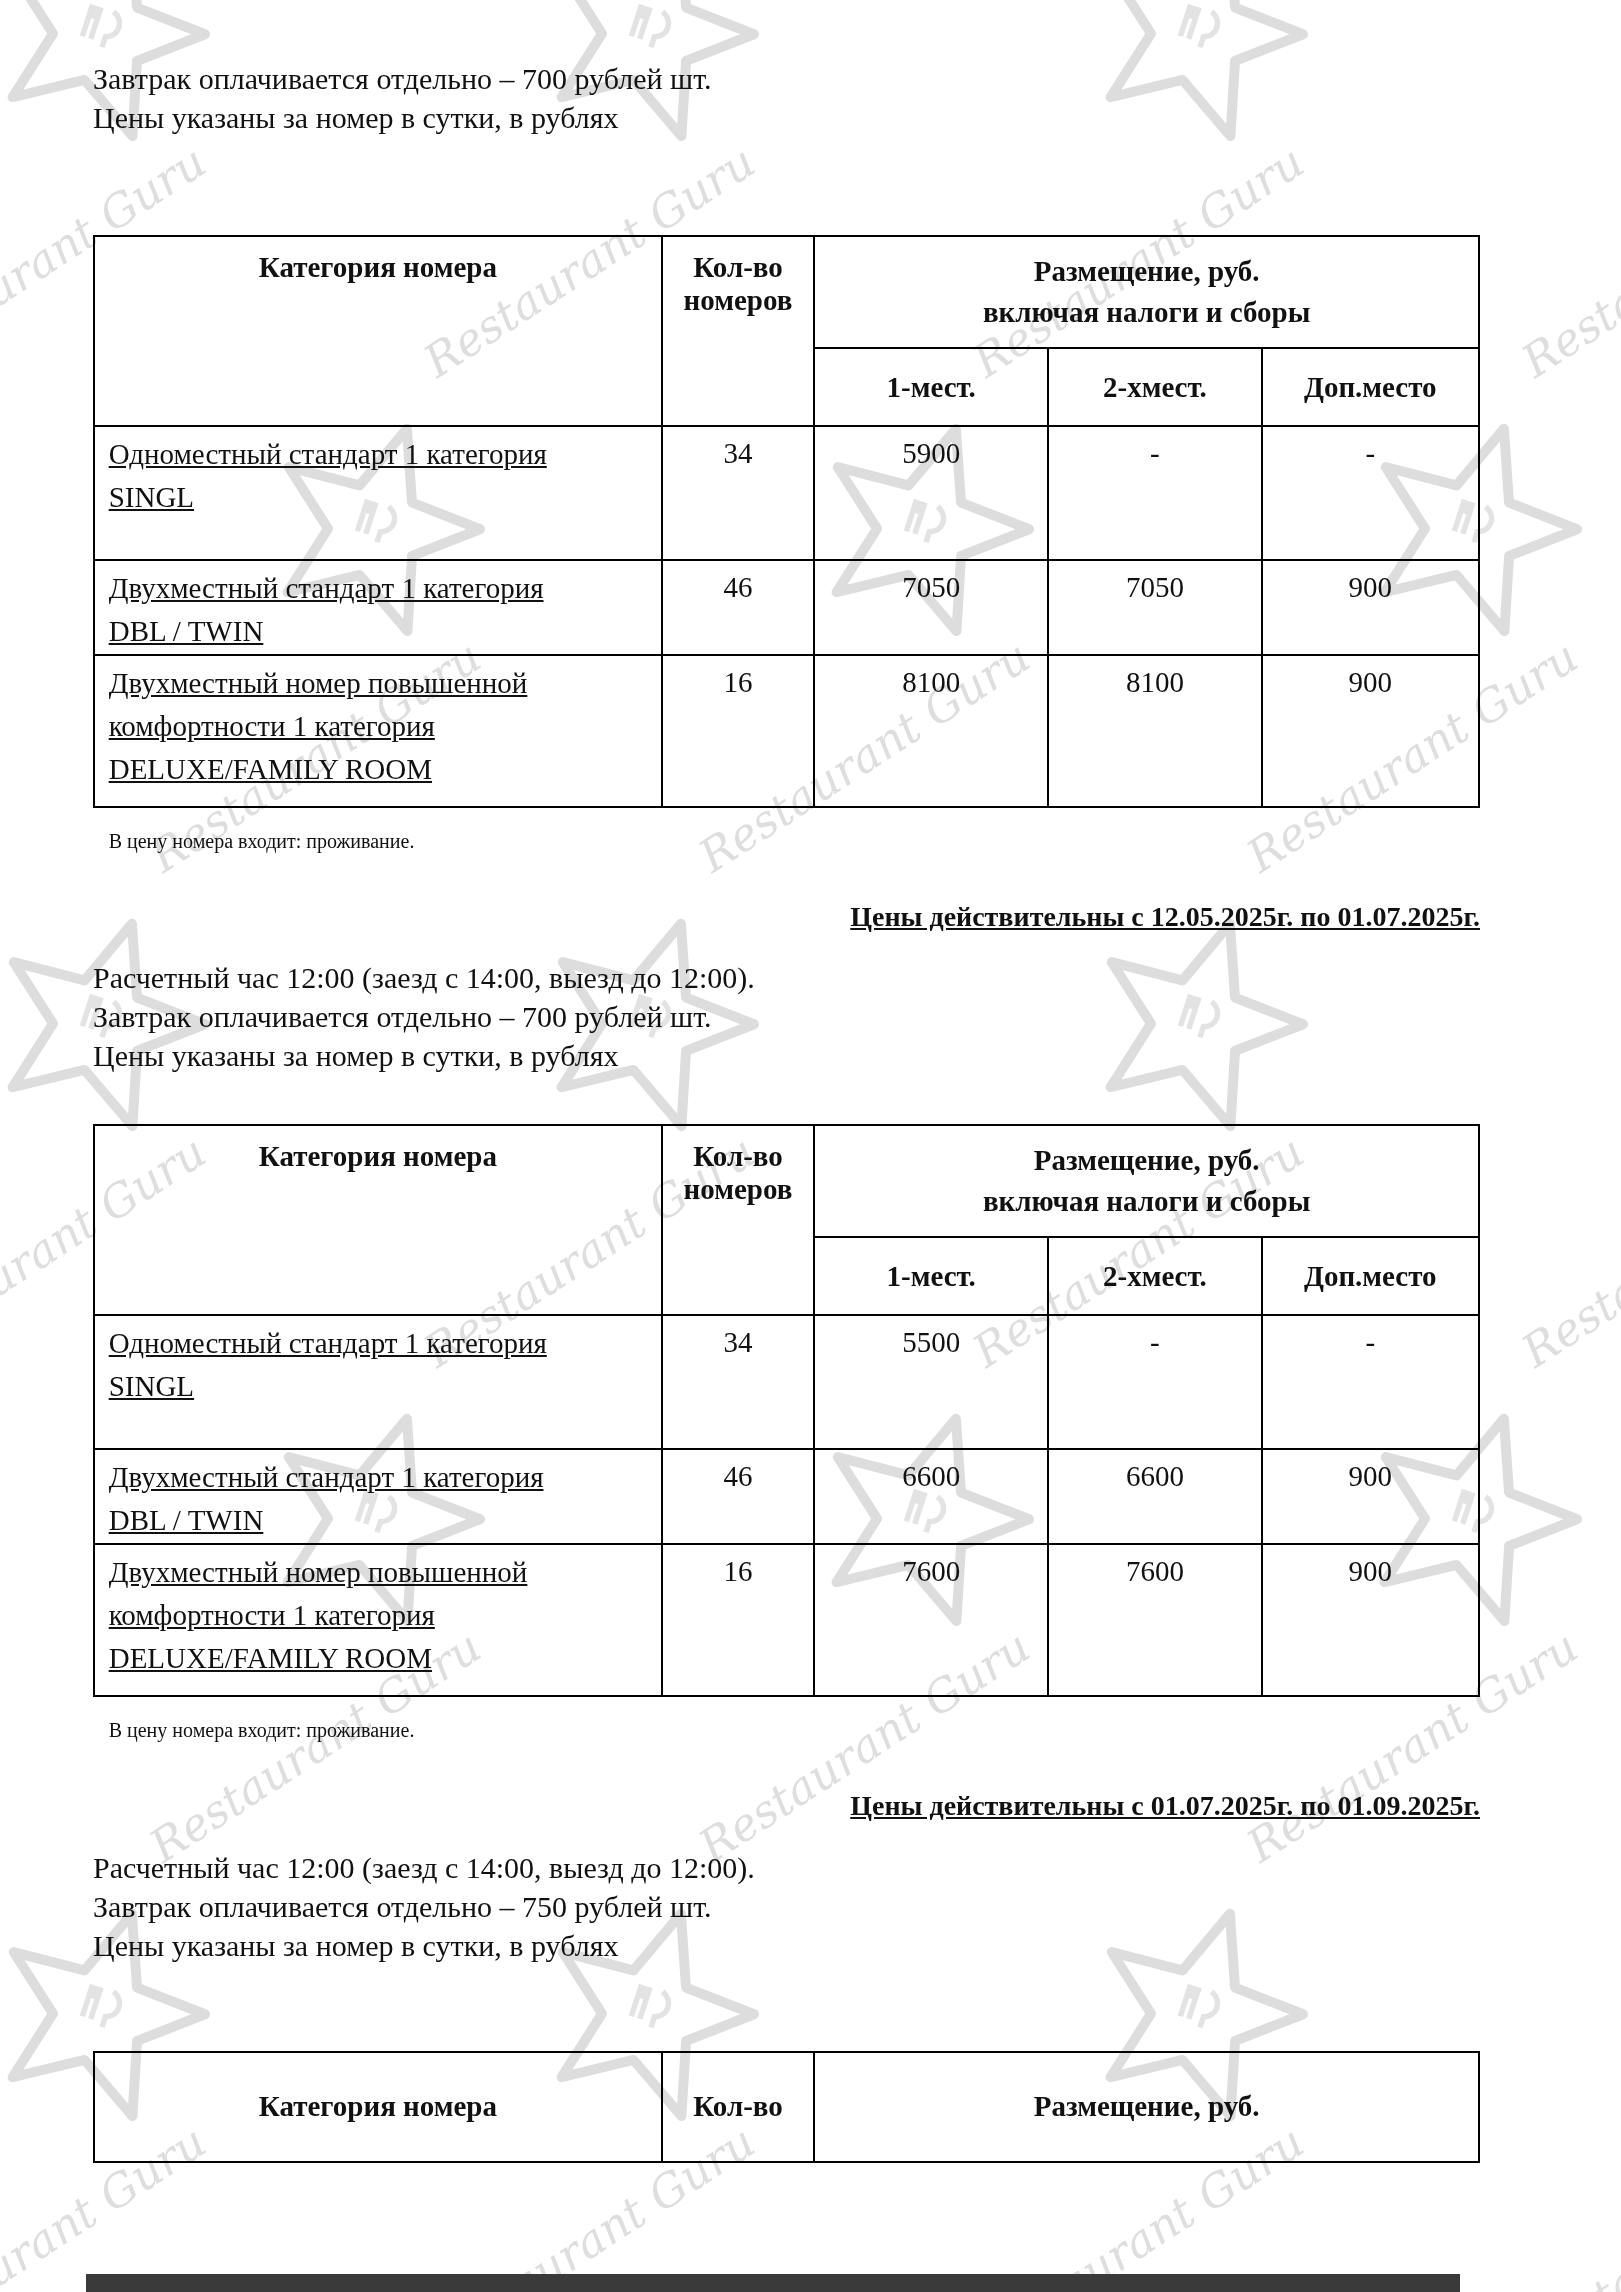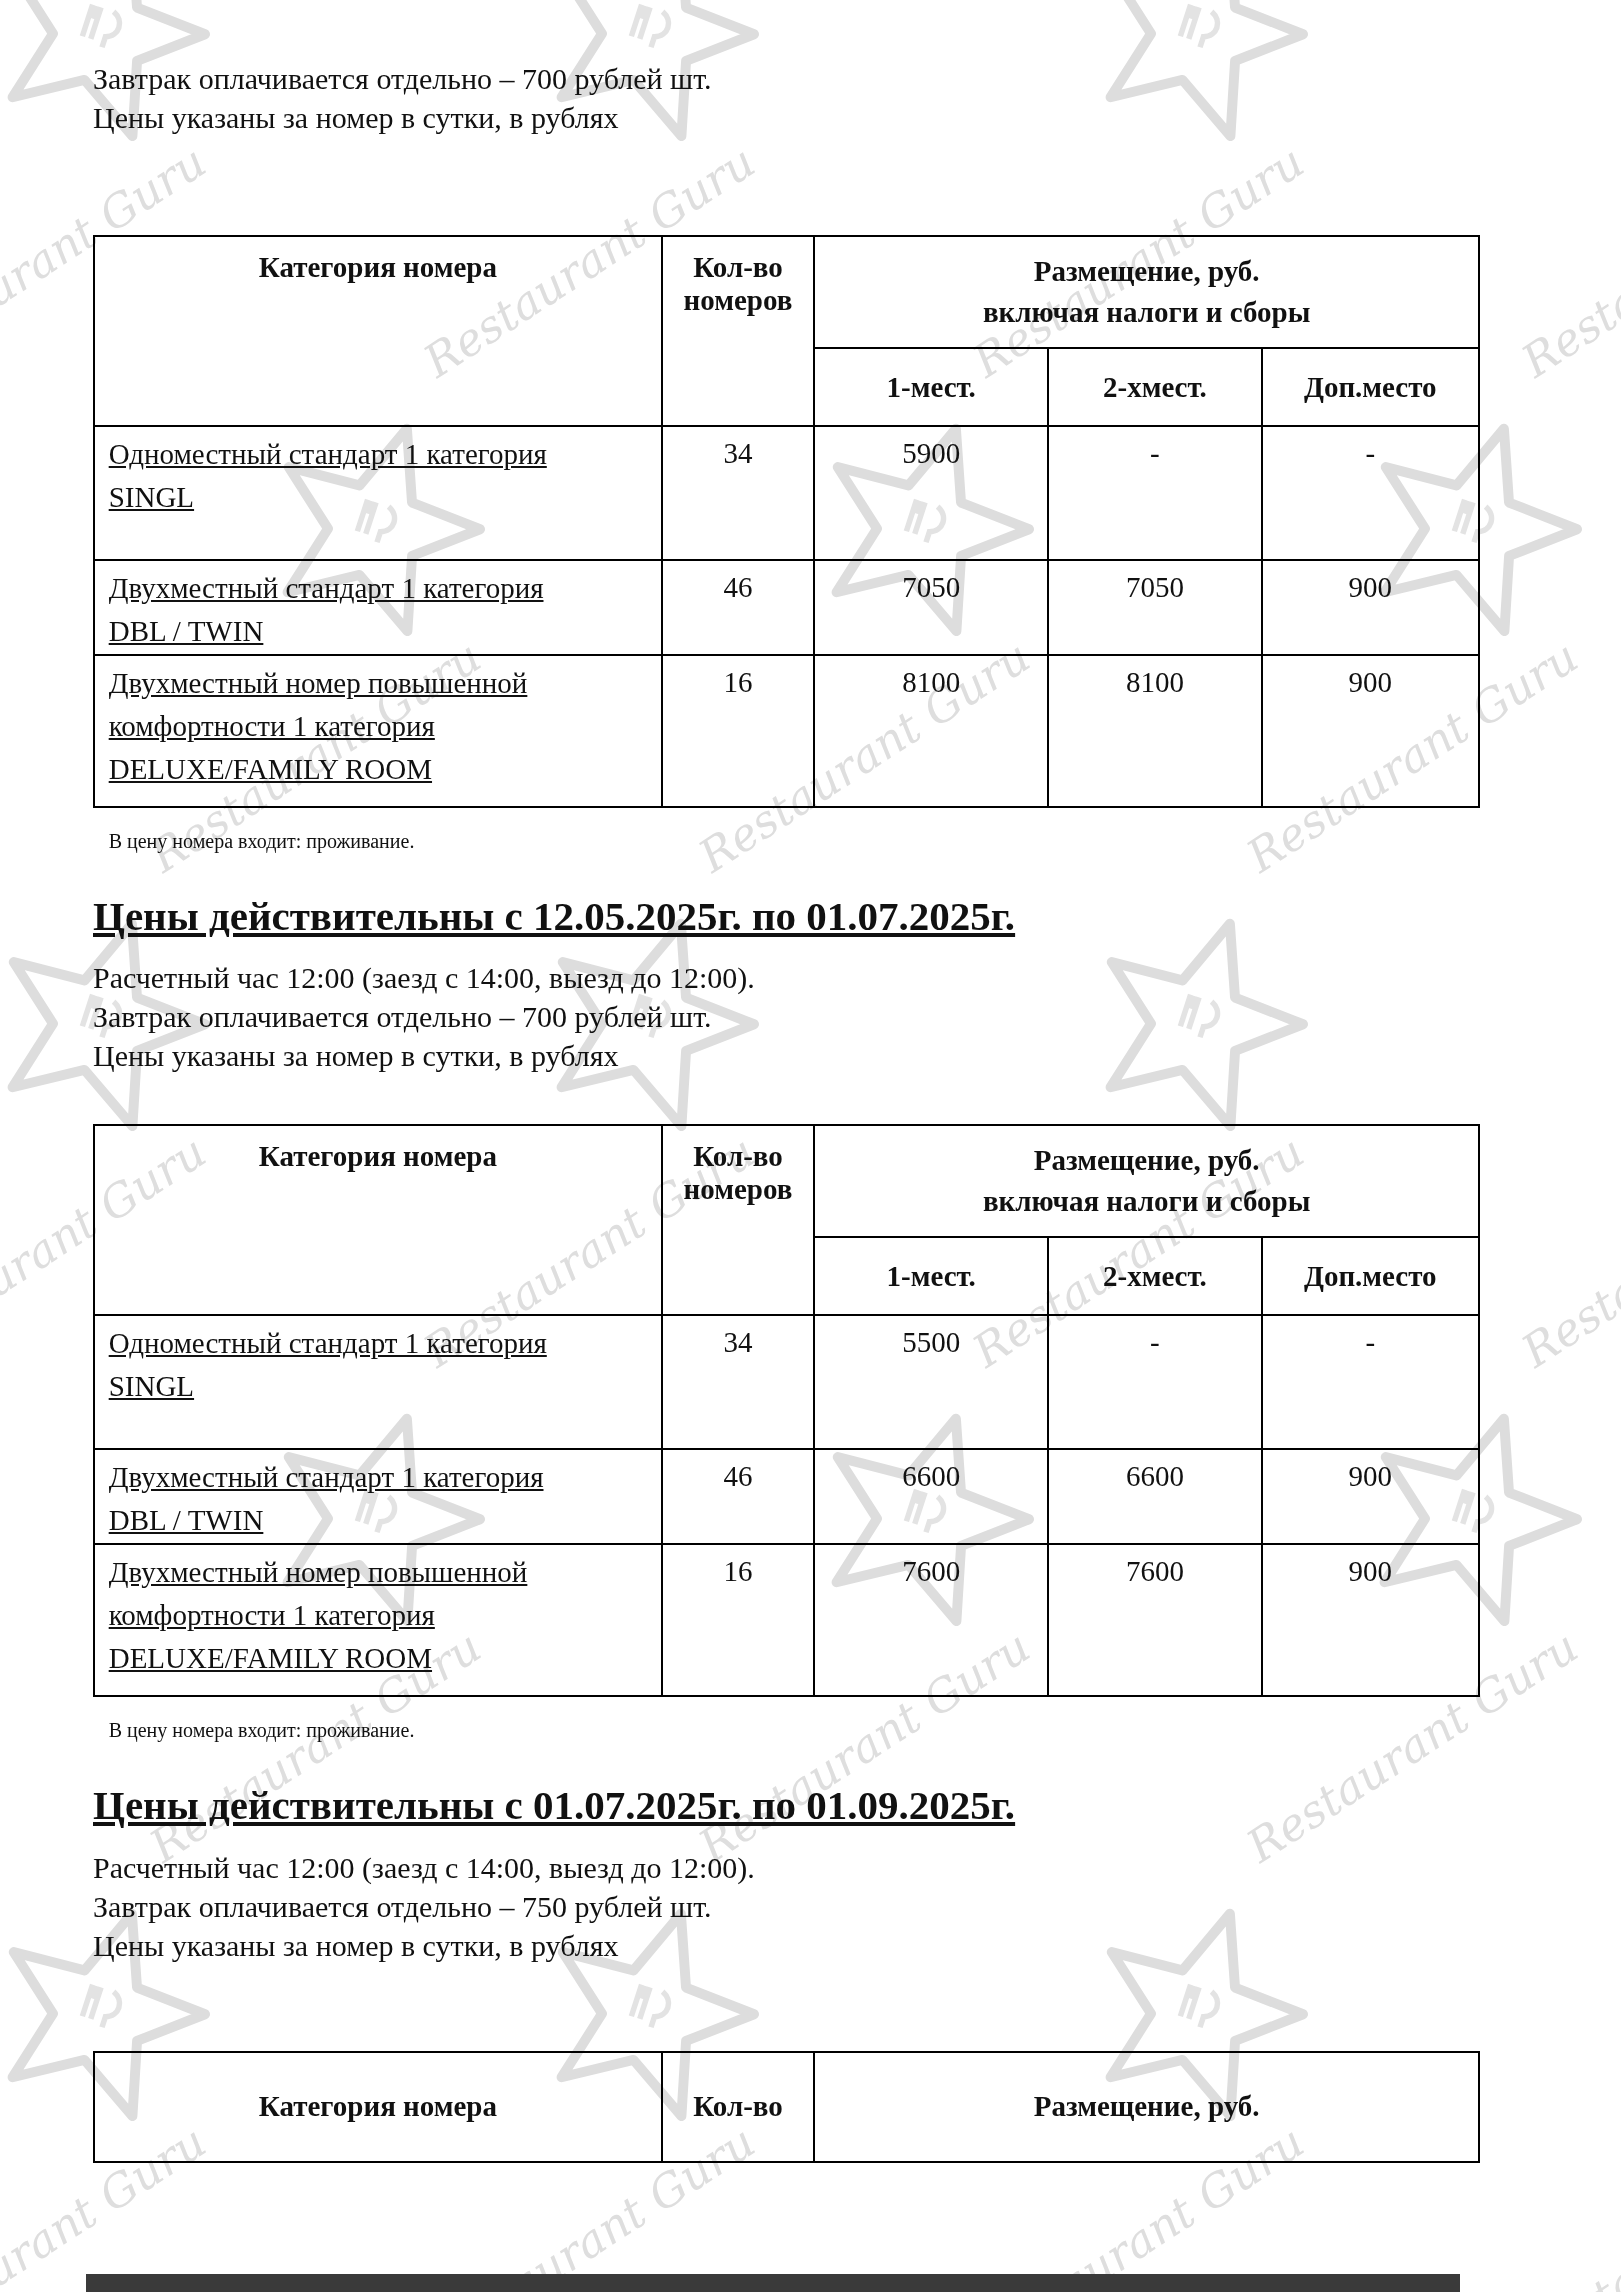--- a/index.html
+++ b/index.html
@@ -12,22 +12,22 @@
   .wm-star{position:absolute;left:147px;top:7.8px;}
   .wm-text{
     position:absolute;left:5.9px;top:323px;font-size:45px;font-style:italic;
     color:#dedede;transform:rotate(-33deg);white-space:nowrap;
     font-family:"DejaVu Serif",serif;
   }
   .content{position:relative;z-index:1;padding:59px 141px 0 93px;}
   p.line{margin:0;font-size:30px;line-height:39px;}
   p.note{margin:13.7px 0 0 0;padding-left:15.7px;font-size:20px;line-height:39px;}
   h2.heading{
-    margin:35px 0 21.6px 0;font-size:41px;line-height:41px;font-weight:bold;
-    text-align:left;text-decoration:underline;
+    margin:35px 0 21.6px 0;font-size:28px;line-height:41px;font-weight:bold;
+    text-align:right;text-decoration:underline;
   }
   table.price-table{
     width:1387px;border-collapse:collapse;table-layout:fixed;
     margin-top:98px;background:transparent;
   }
   table.t2{margin-top:49px;}
   table.t3{margin-top:86px;}
   .price-table th,.price-table td{border:2.9px solid #000;font-size:29px;}
   col.c-cat{width:41%;} col.c-count{width:11%;}
   col.c-s1{width:16.9%;} col.c-s2{width:15.4%;} col.c-s3{width:15.7%;}

